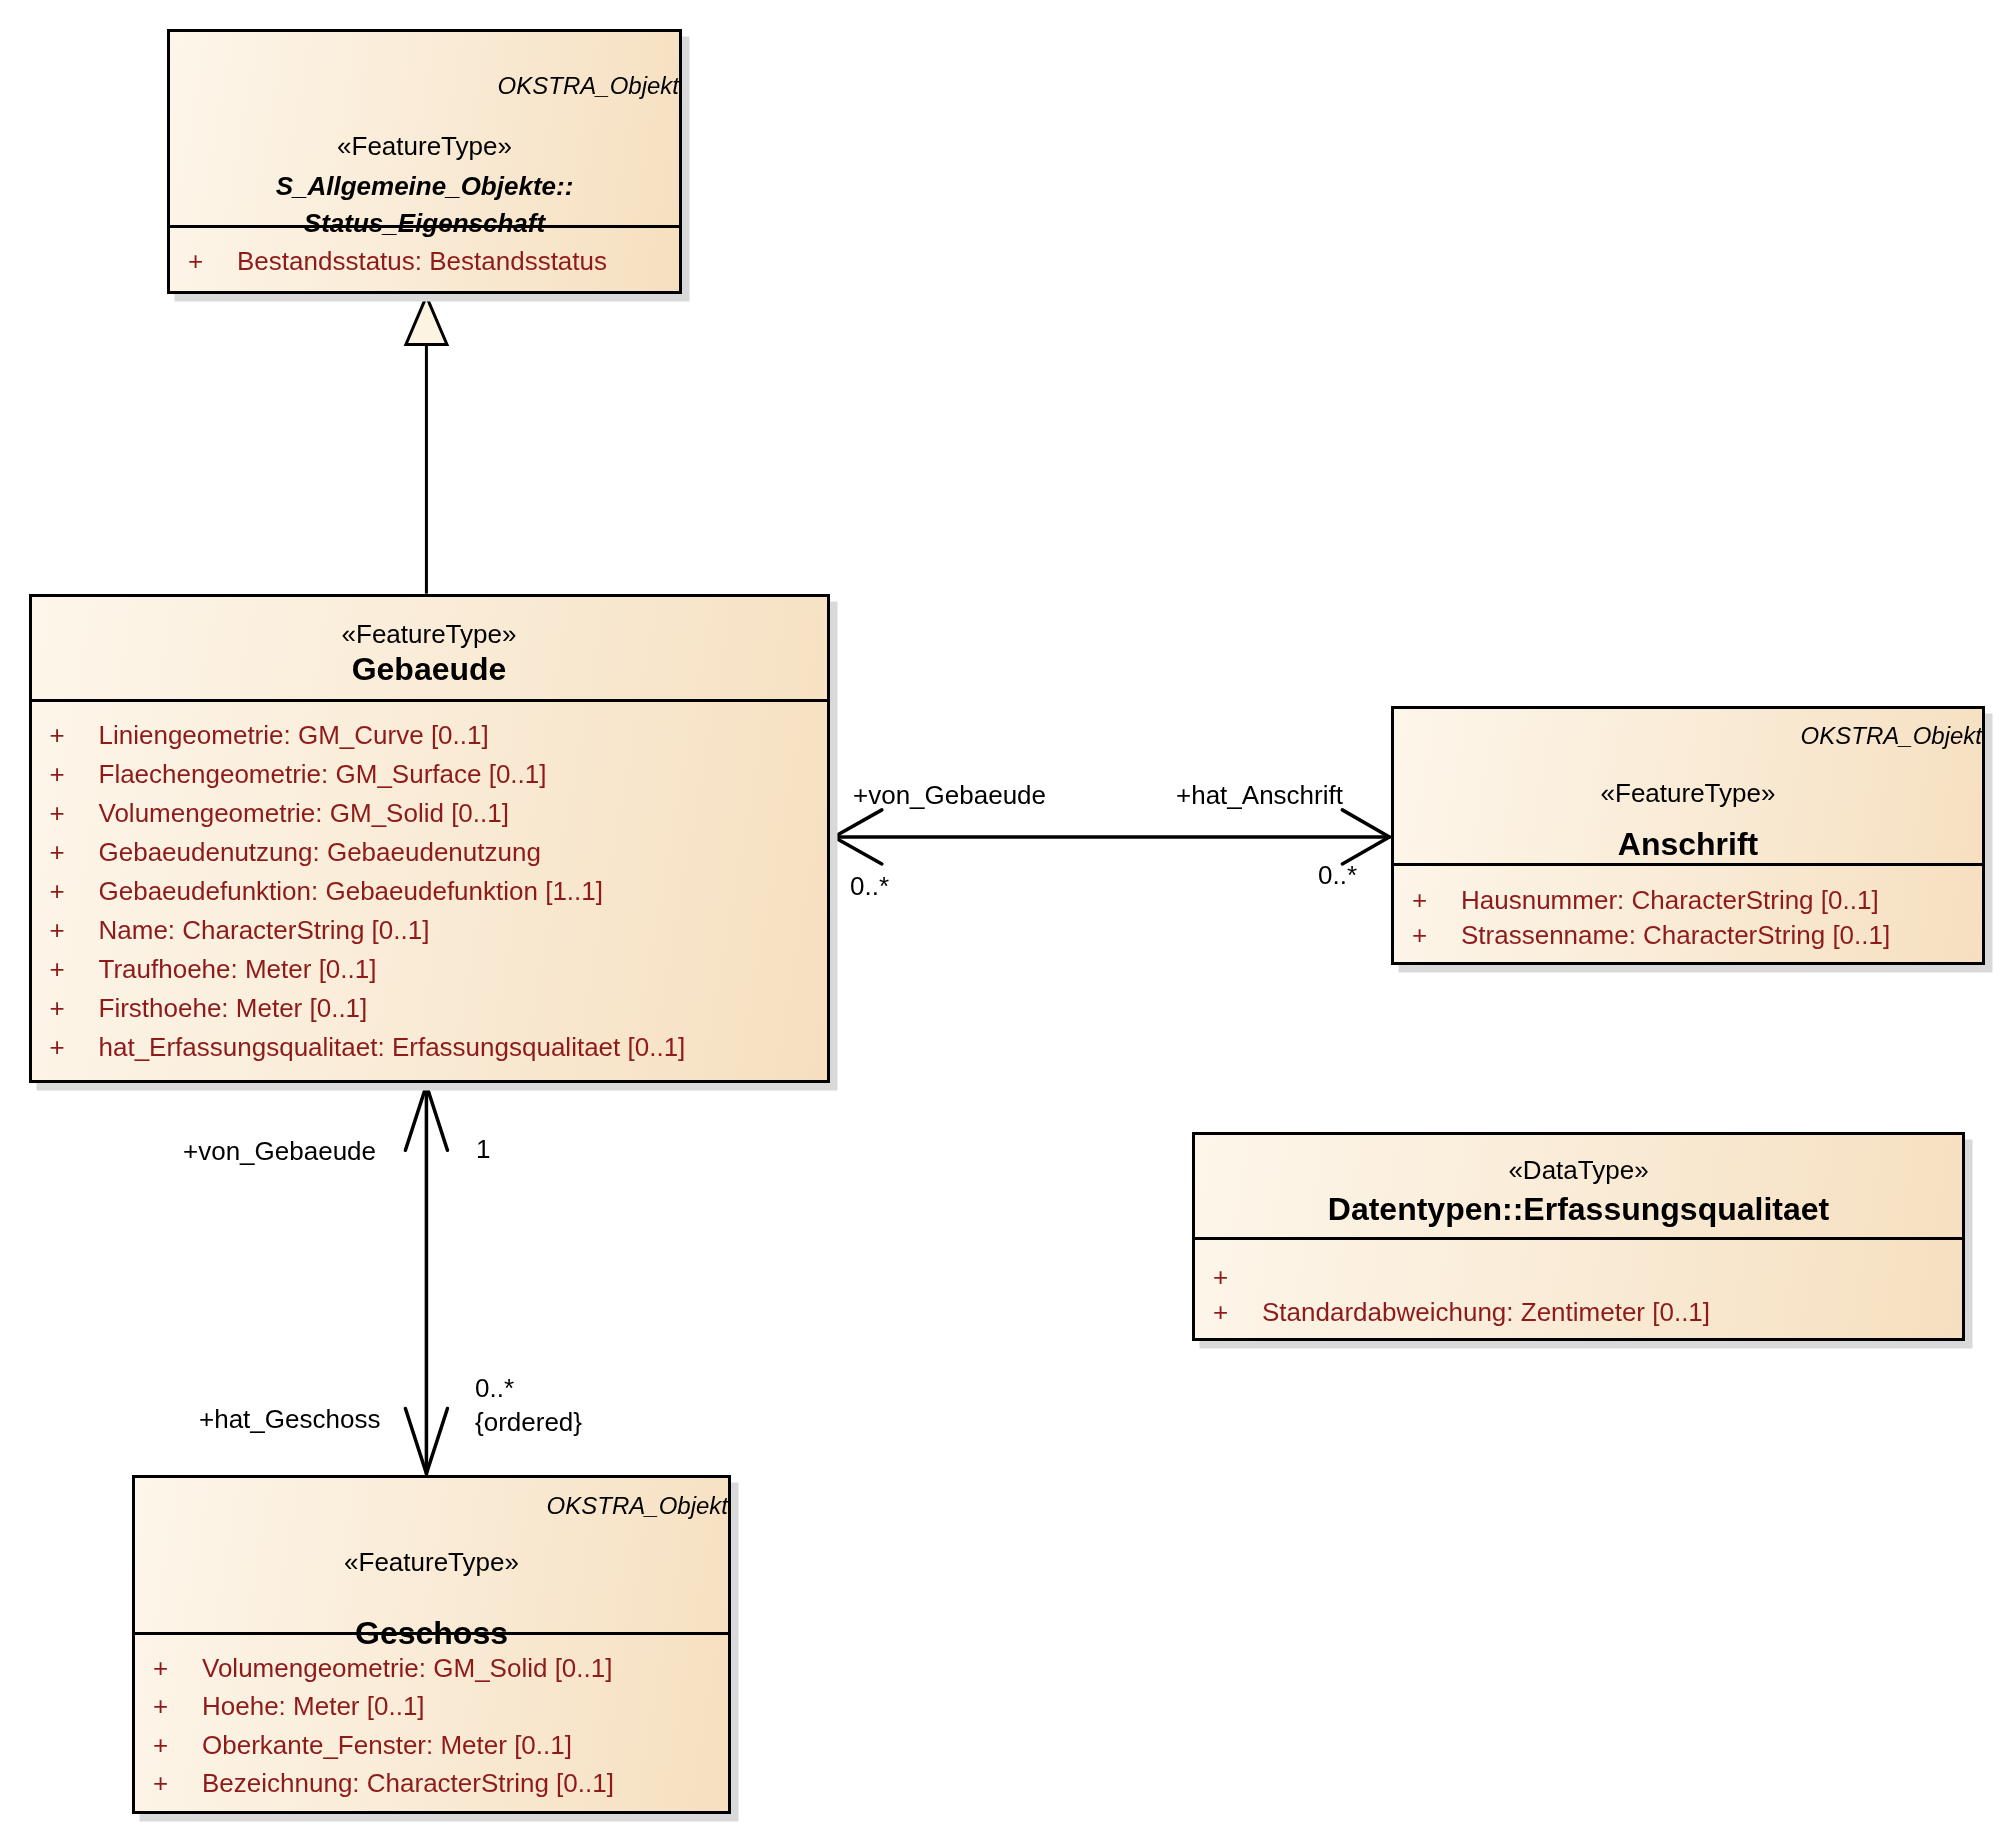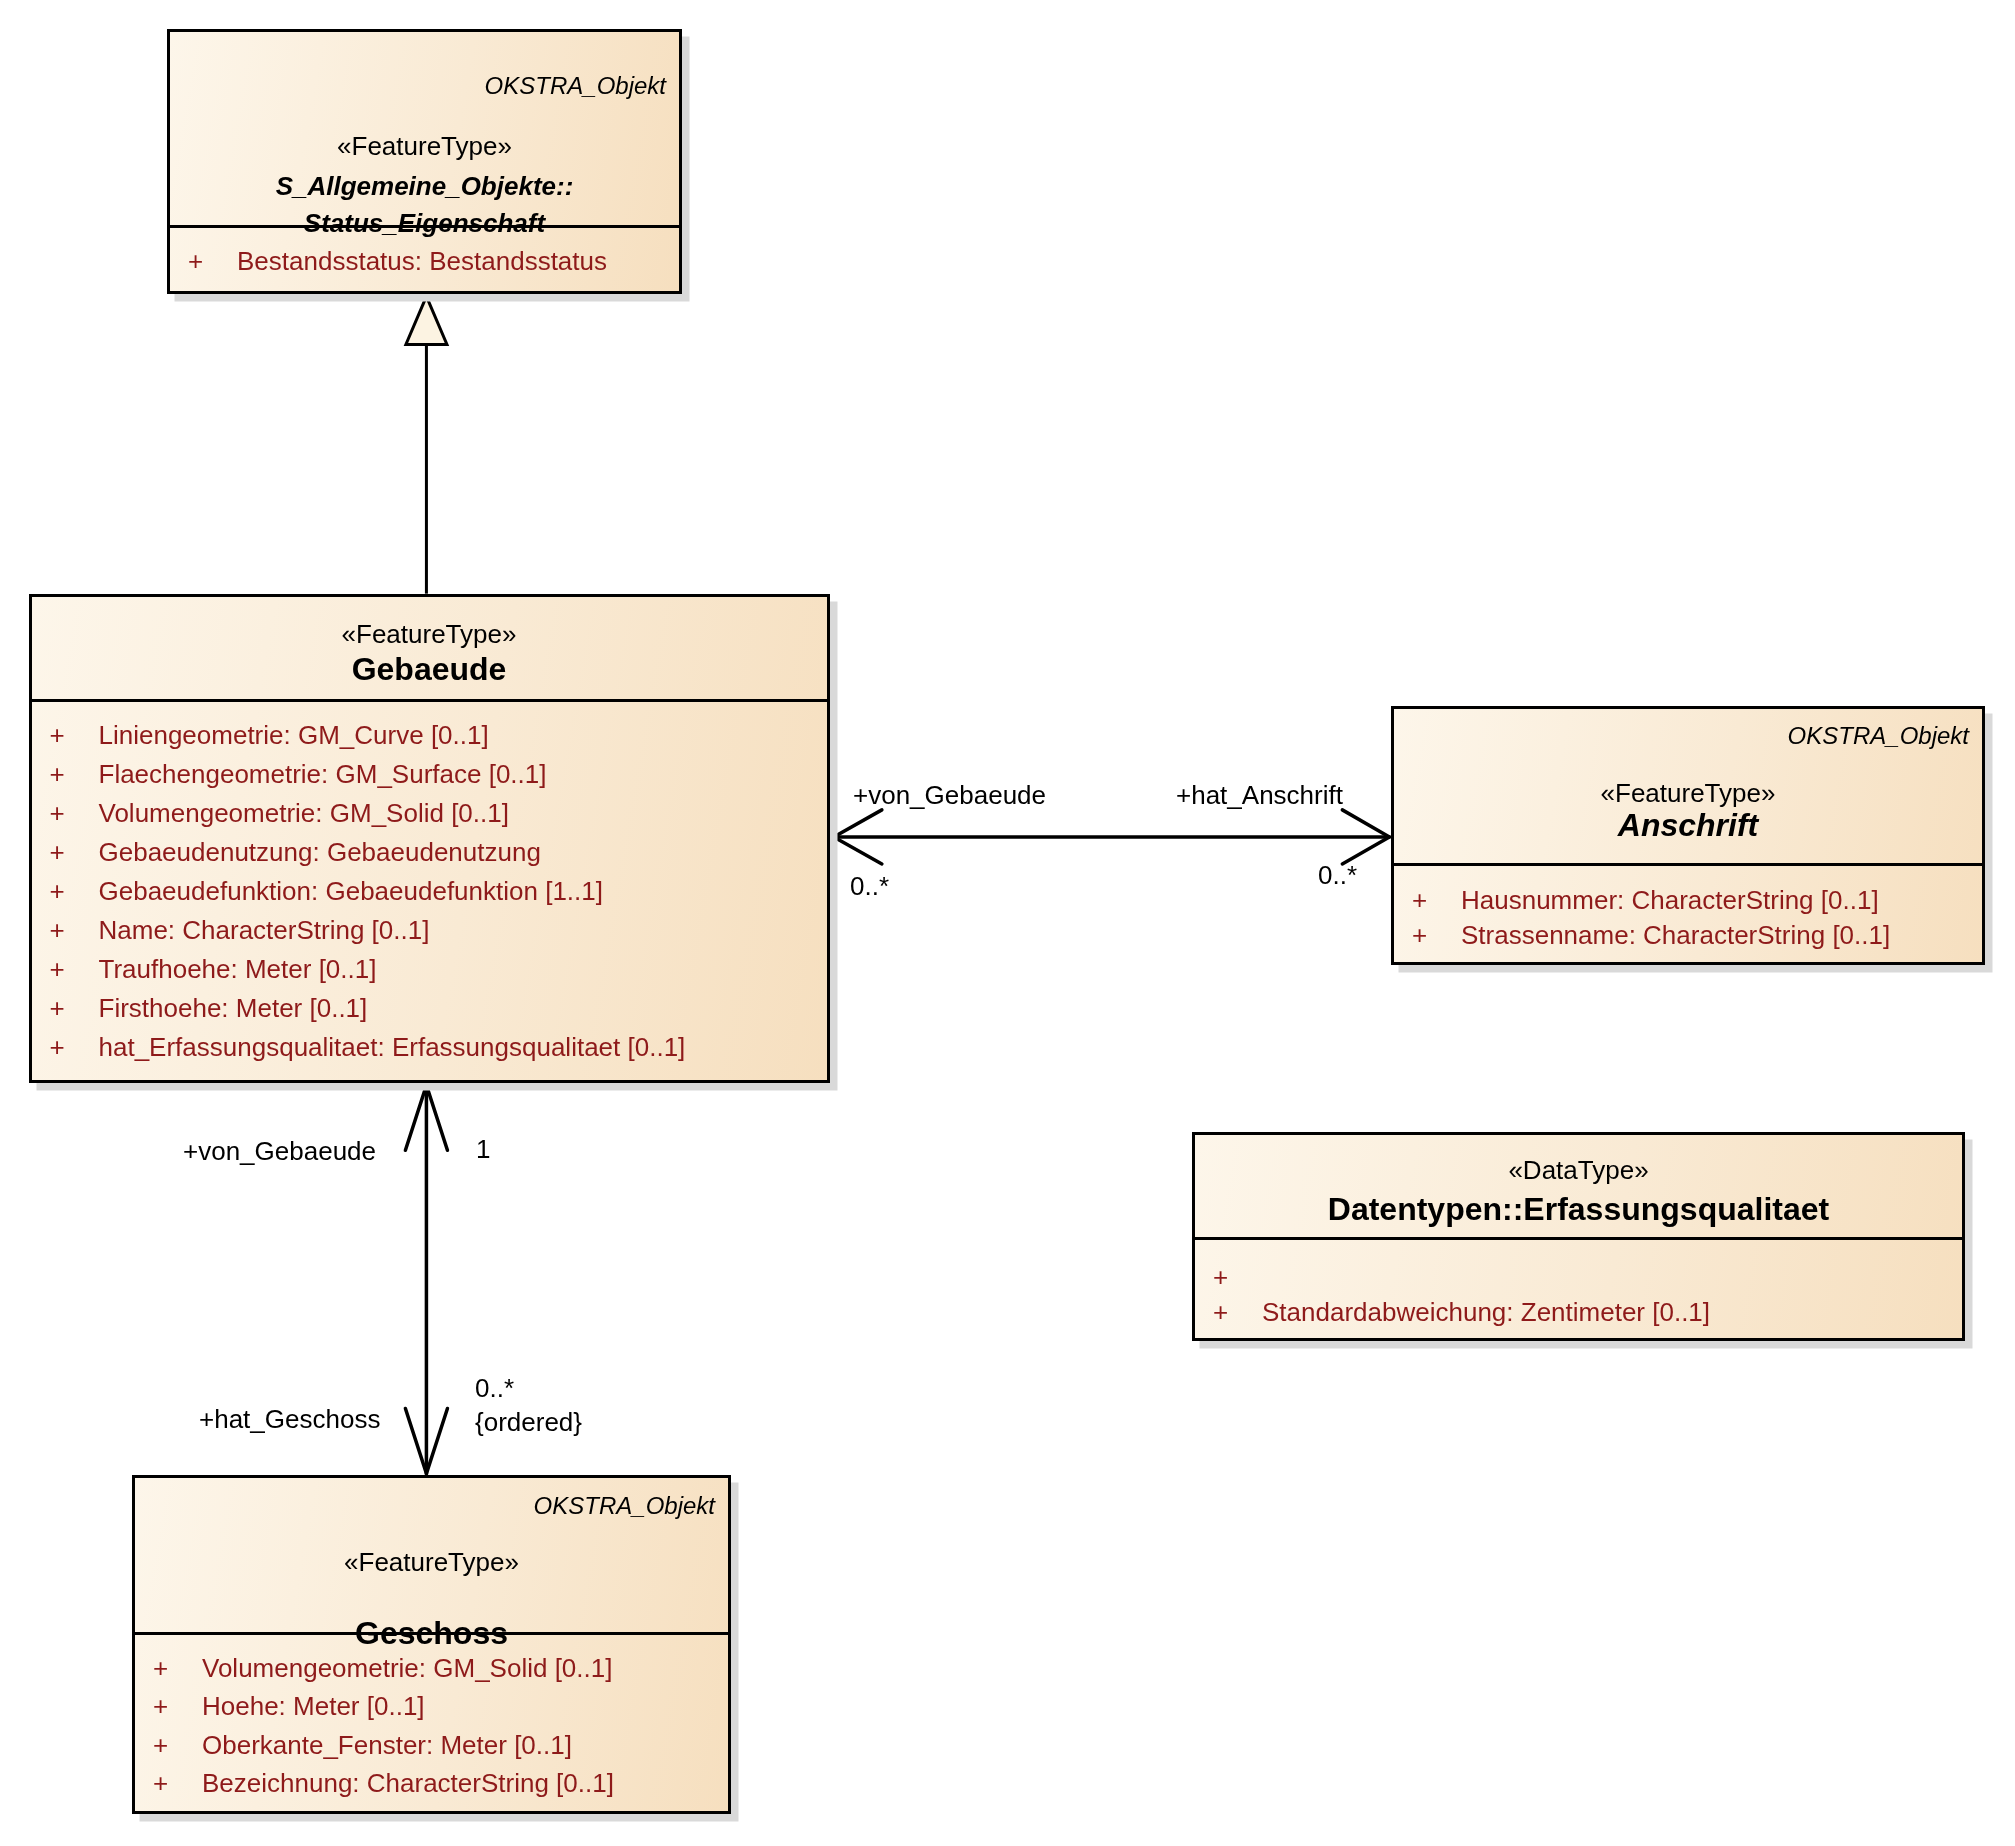--- a/index.html
+++ b/index.html
@@ -36,21 +36,20 @@
     position: absolute;
     left: 0; right: 0;
     line-height: 30px;
     height: 30px;
     text-align: center;
     font-size: 26px;
     white-space: nowrap;
   }
   .class-tag {
     text-align: right;
-    padding-right: 13px;
     font-style: italic;
     font-size: 24px;
   }
   .class-name { font-weight: bold; font-size: 32px; }
   .class-name.italic { font-style: italic; font-size: 26px; }
   .attr-row {
     position: absolute;
     left: 0; right: 0;
     display: block;
     white-space: nowrap;
@@ -155,21 +154,21 @@
     <div class="attr-row" style="top:431px; height:39px; line-height:39px;">
       <span class="plus">+</span>
       <span class="attr-text">hat_Erfassungsqualitaet: Erfassungsqualitaet [0..1]</span>
     </div>
   </div>
 
   <div class="uml-class" style="left:1391px; top:706px; width:594px; height:259px;">
     <div class="class-header" style="height:157px;">
       <div class="hline class-tag" style="top:11.5px;">OKSTRA_Objekt</div>
       <div class="hline" style="top:69px;">«FeatureType»</div>
-      <div class="hline class-name" style="top:101px;font-style:italic;">Anschrift</div>
+      <div class="hline class-name" style="top:120px;">Anschrift</div>
     </div>
     <div class="attr-row" style="top:174px; height:35px; line-height:35px;">
       <span class="plus">+</span>
       <span class="attr-text">Hausnummer: CharacterString [0..1]</span>
     </div>
     <div class="attr-row" style="top:209px; height:35px; line-height:35px;">
       <span class="plus">+</span>
       <span class="attr-text">Strassenname: CharacterString [0..1]</span>
     </div>
   </div>

